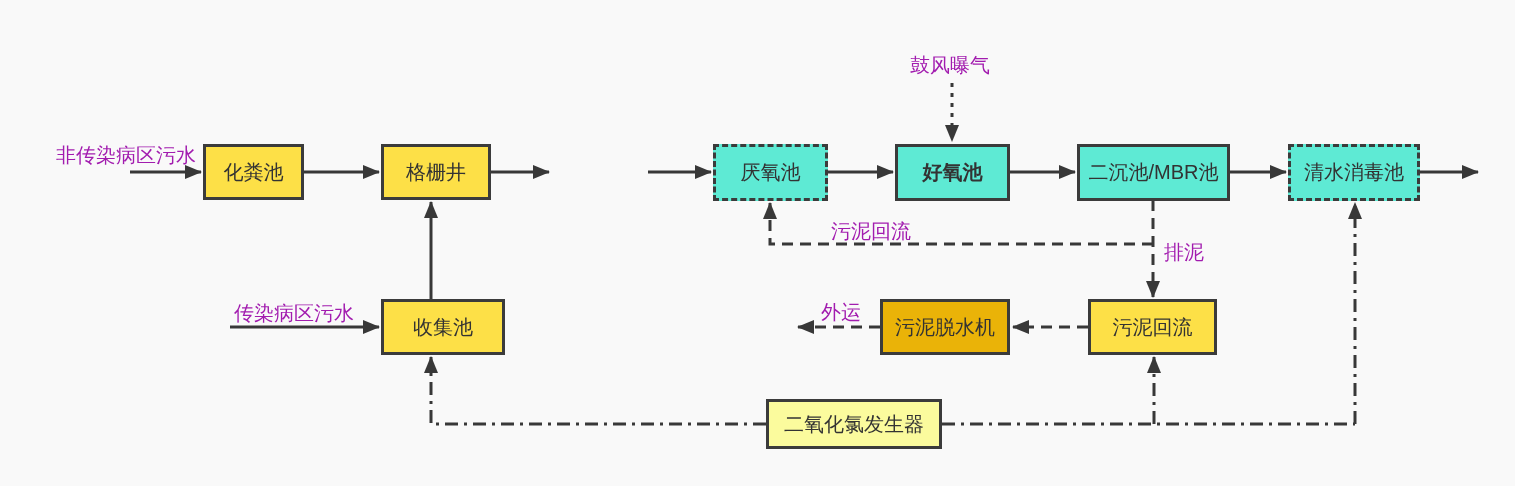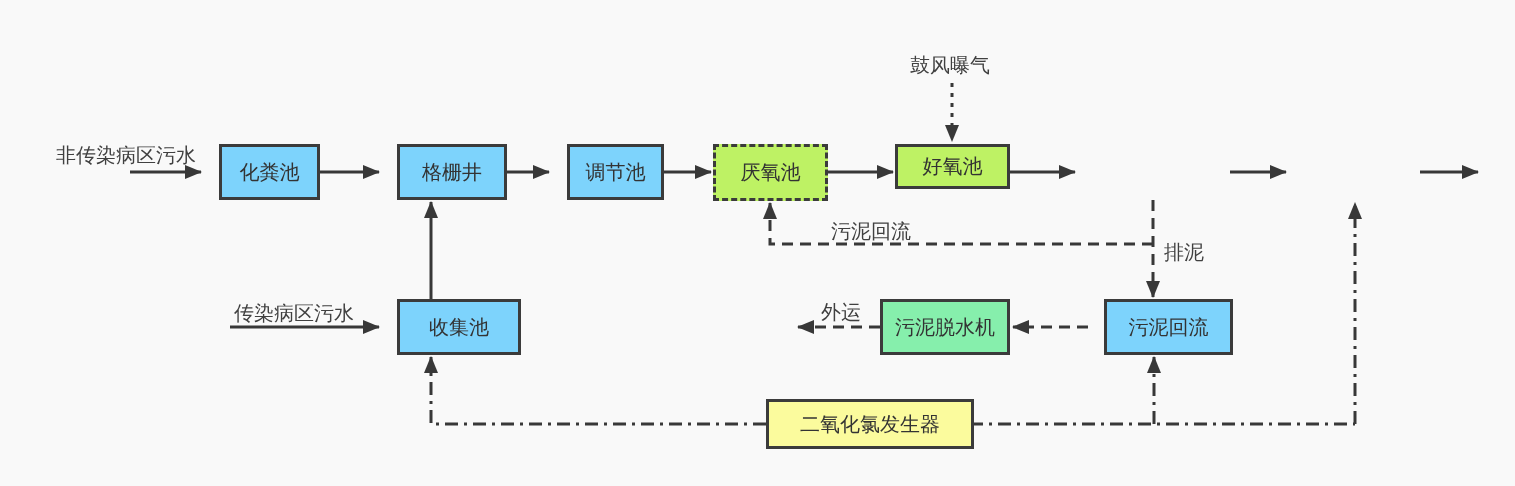--- a/index.html
+++ b/index.html
@@ -17,29 +17,29 @@
   .edges{position:absolute;left:0;top:0;width:1515px;height:486px;}
   .node{
     position:absolute;
     box-sizing:border-box;
     display:flex;align-items:center;justify-content:center;
     border:3px solid #3b3b3b;
     font-size:20px;
     color:#333333;
     white-space:nowrap;
   }
-  .node.blue{background:#7dd3fc;margin-left:16px;}
-  .node.green{background:#bef264;}
-  .node.red{background:#86efac;text-align:center;}
+  .node.blue{background:#fde047;}
+  .node.green{background:#5eead4;}
+  .node.red{background:#eab308;text-align:center;}
   .node.yellow{background:#fbfb9d;}
   .node.dashedborder{border-style:dashed;}
   .flabel{
     position:absolute;
     font-size:20px;
-    color:#404040;
+    color:#a21caf;
     white-space:nowrap;
   }
 </style>
 </head>
 <body>
 
 <div class="canvas">
 
   <svg class="edges" width="1515" height="486" viewBox="0 0 1515 486">
     <defs>
@@ -73,42 +73,45 @@
       <path d="M1355 424 L1355 203" stroke-dasharray="13 6 3 6" marker-end="url(#arrow)"></path>
     </g>
   </svg>
 
   <div class="node blue" style="left:203px;top:144px;width:101px;height:56px;">
     <span>化粪池</span>
   </div>
   <div class="node blue" style="left:381px;top:144px;width:110px;height:56px;">
     <span>格栅井</span>
   </div>
-  <div class="node blue" style="left:551px;top:144px;width:97px;height:56px;">
-    <span>调节池</span>
-  </div>
   <div class="node green dashedborder" style="left:713px;top:144px;width:115px;height:57px;">
     <span>厌氧池</span>
   </div>
-  <div class="node green" style="left:895px;top:144px;width:115px;height:45px;">
+  <div class="node green" style="left:895px;top:144px;width:115px;height:57px;font-weight:bold;">
     <span>好氧池</span>
+  </div>
+  <div class="node green" style="left:1077px;top:144px;width:153px;height:57px;">
+    <span>二沉池/MBR池</span>
+  </div>
+  <div class="node green dashedborder" style="left:1288px;top:144px;width:132px;height:57px;">
+    <span>清水消毒池</span>
   </div>
 
   <div class="node blue" style="left:381px;top:299px;width:124px;height:56px;">
     <span>收集池</span>
   </div>
 
   <div class="node red" style="left:880px;top:299px;width:130px;height:56px;">
     <span>污泥脱水机</span>
   </div>
   <div class="node blue" style="left:1088px;top:299px;width:129px;height:56px;">
     <span>污泥回流</span>
   </div>
 
-  <div class="node yellow" style="left:766px;top:399px;width:208px;height:50px;">
+  <div class="node yellow" style="left:766px;top:399px;width:176px;height:50px;">
     <span>二氧化氯发生器</span>
   </div>
 
   <div class="flabel" style="left:56px;top:142px;">非传染病区污水</div>
   <div class="flabel" style="left:234px;top:300px;">传染病区污水</div>
   <div class="flabel" style="left:910px;top:52px;">鼓风曝气</div>
   <div class="flabel" style="left:831px;top:218px;">污泥回流</div>
   <div class="flabel" style="left:1164px;top:239px;">排泥</div>
   <div class="flabel" style="left:821px;top:299px;">外运</div>
 

